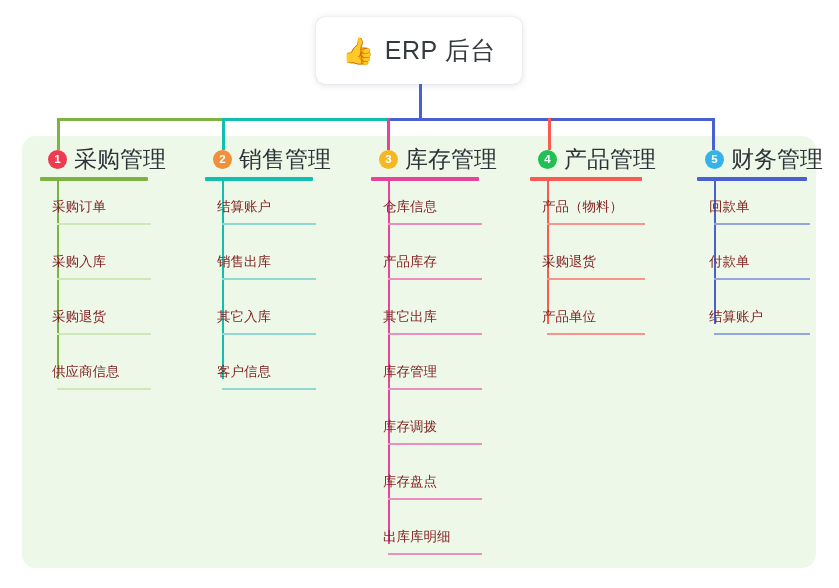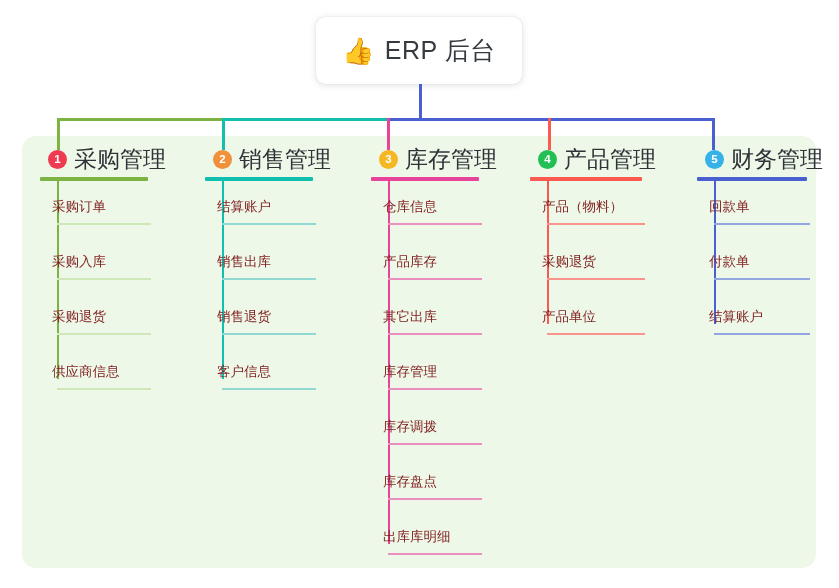--- a/index.html
+++ b/index.html
@@ -133,21 +133,21 @@
       <div class="items" style="left: 210px;">
         <div class="item">
           <span class="item-label">结算账户</span>
           <div class="item-rule" style="background: rgb(146, 216, 210); width: 94px;"></div>
         </div>
         <div class="item">
           <span class="item-label">销售出库</span>
           <div class="item-rule" style="background: rgb(146, 216, 210); width: 94px;"></div>
         </div>
         <div class="item">
-          <span class="item-label">销售退货</span>
+          <span class="item-label">其它入库</span>
           <div class="item-rule" style="background: rgb(146, 216, 210); width: 94px;"></div>
         </div>
         <div class="item">
           <span class="item-label">客户信息</span>
           <div class="item-rule" style="background: rgb(146, 216, 210); width: 94px;"></div>
         </div>
       </div>
       <div class="branch" style="left: 371px;">
         <div class="branch-head">
           <span class="badge" style="background: rgb(245, 183, 34);">3</span>

